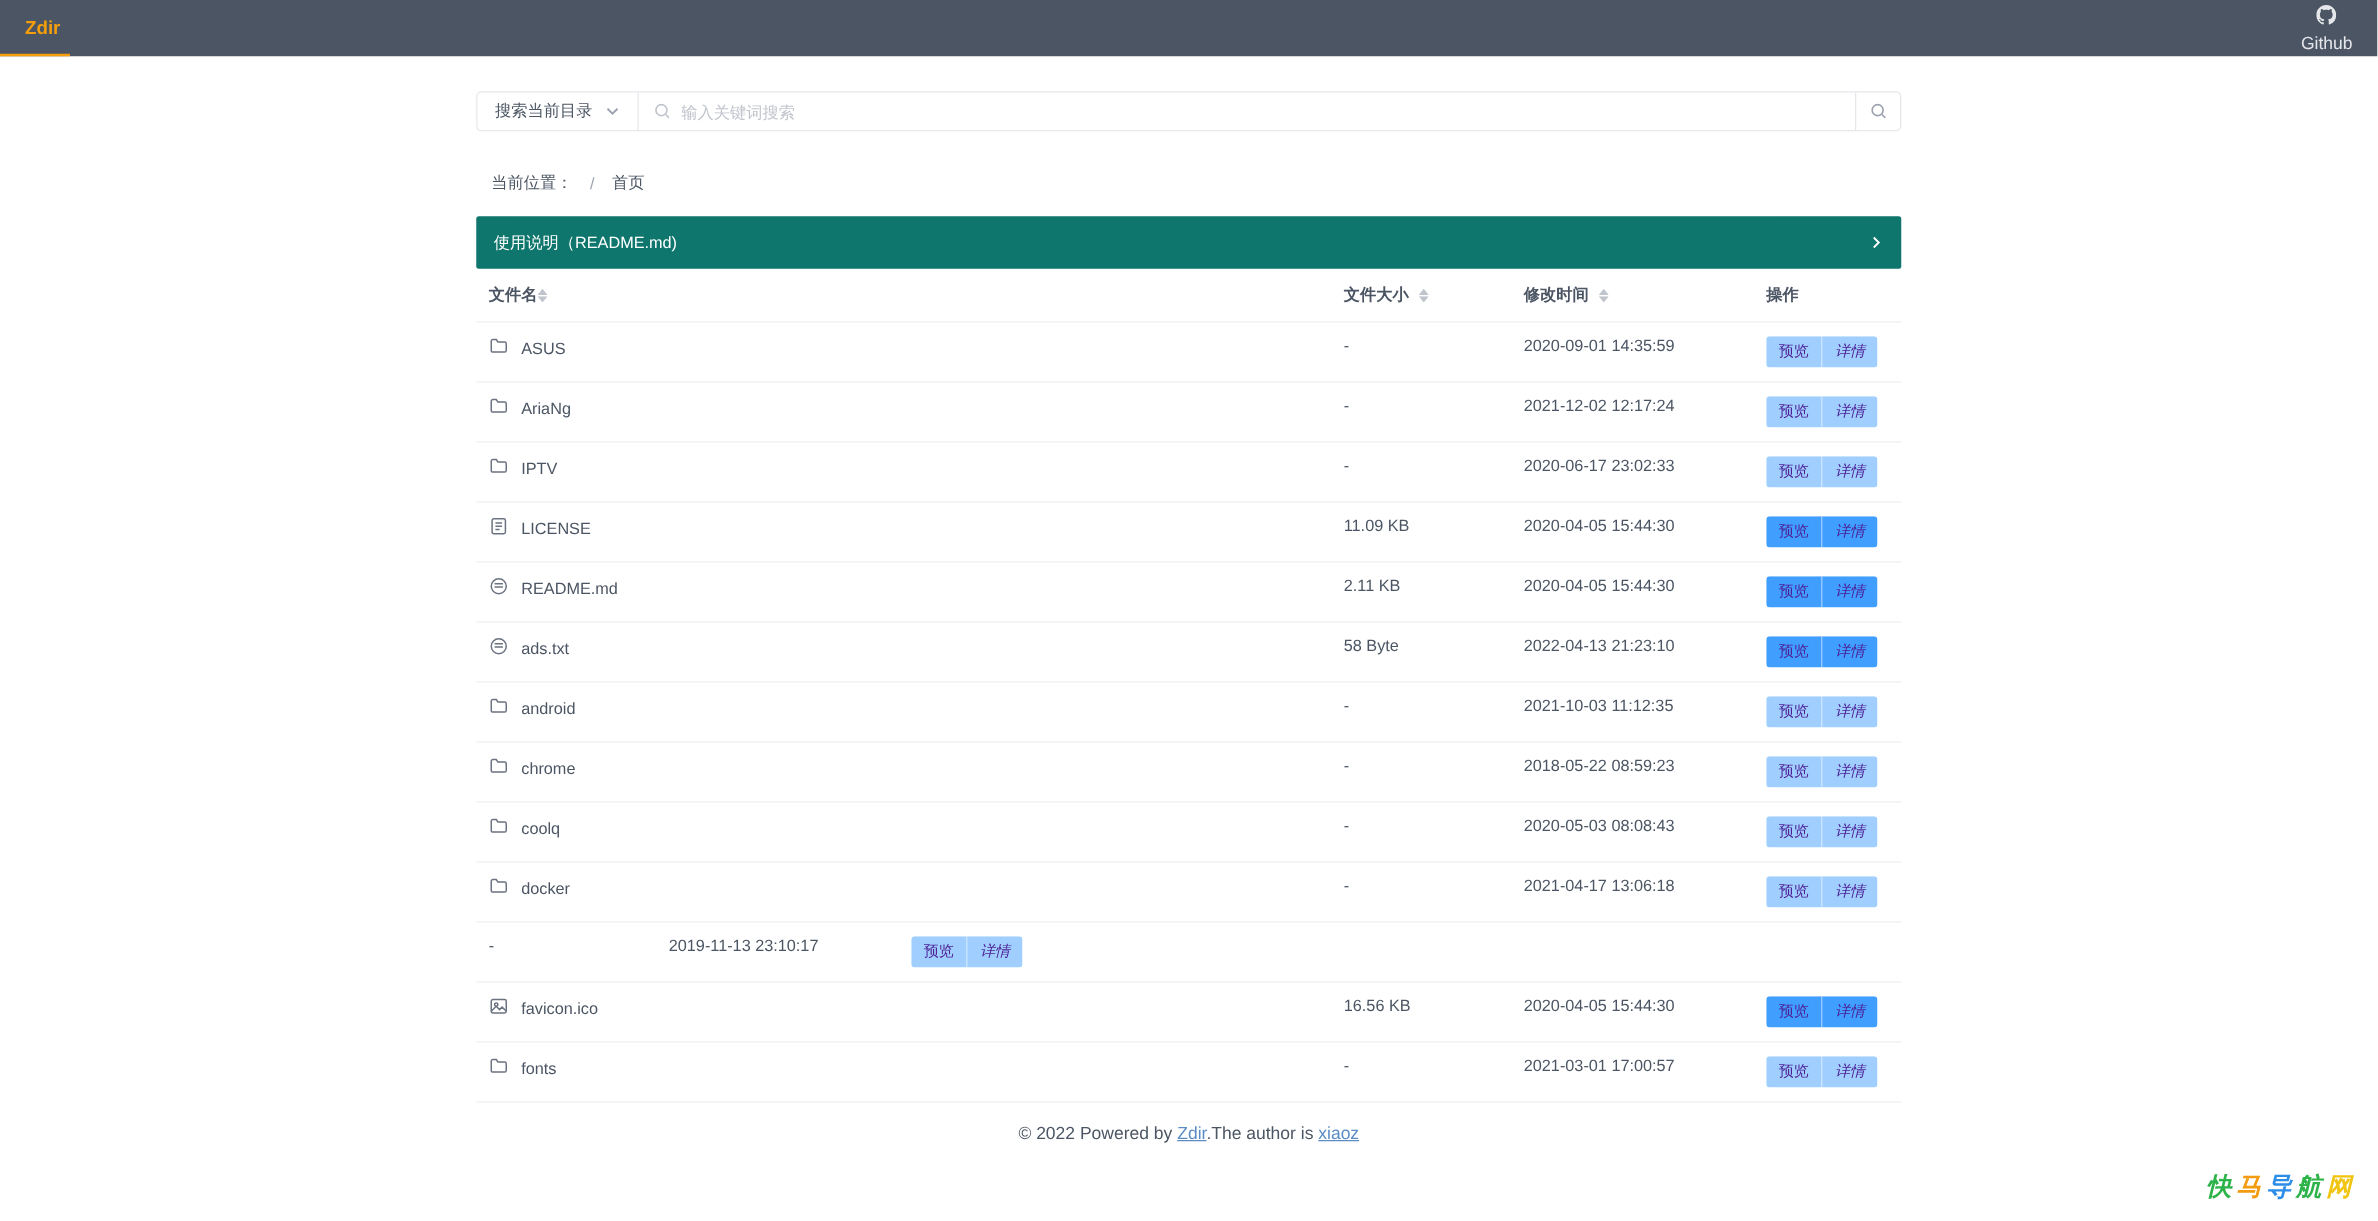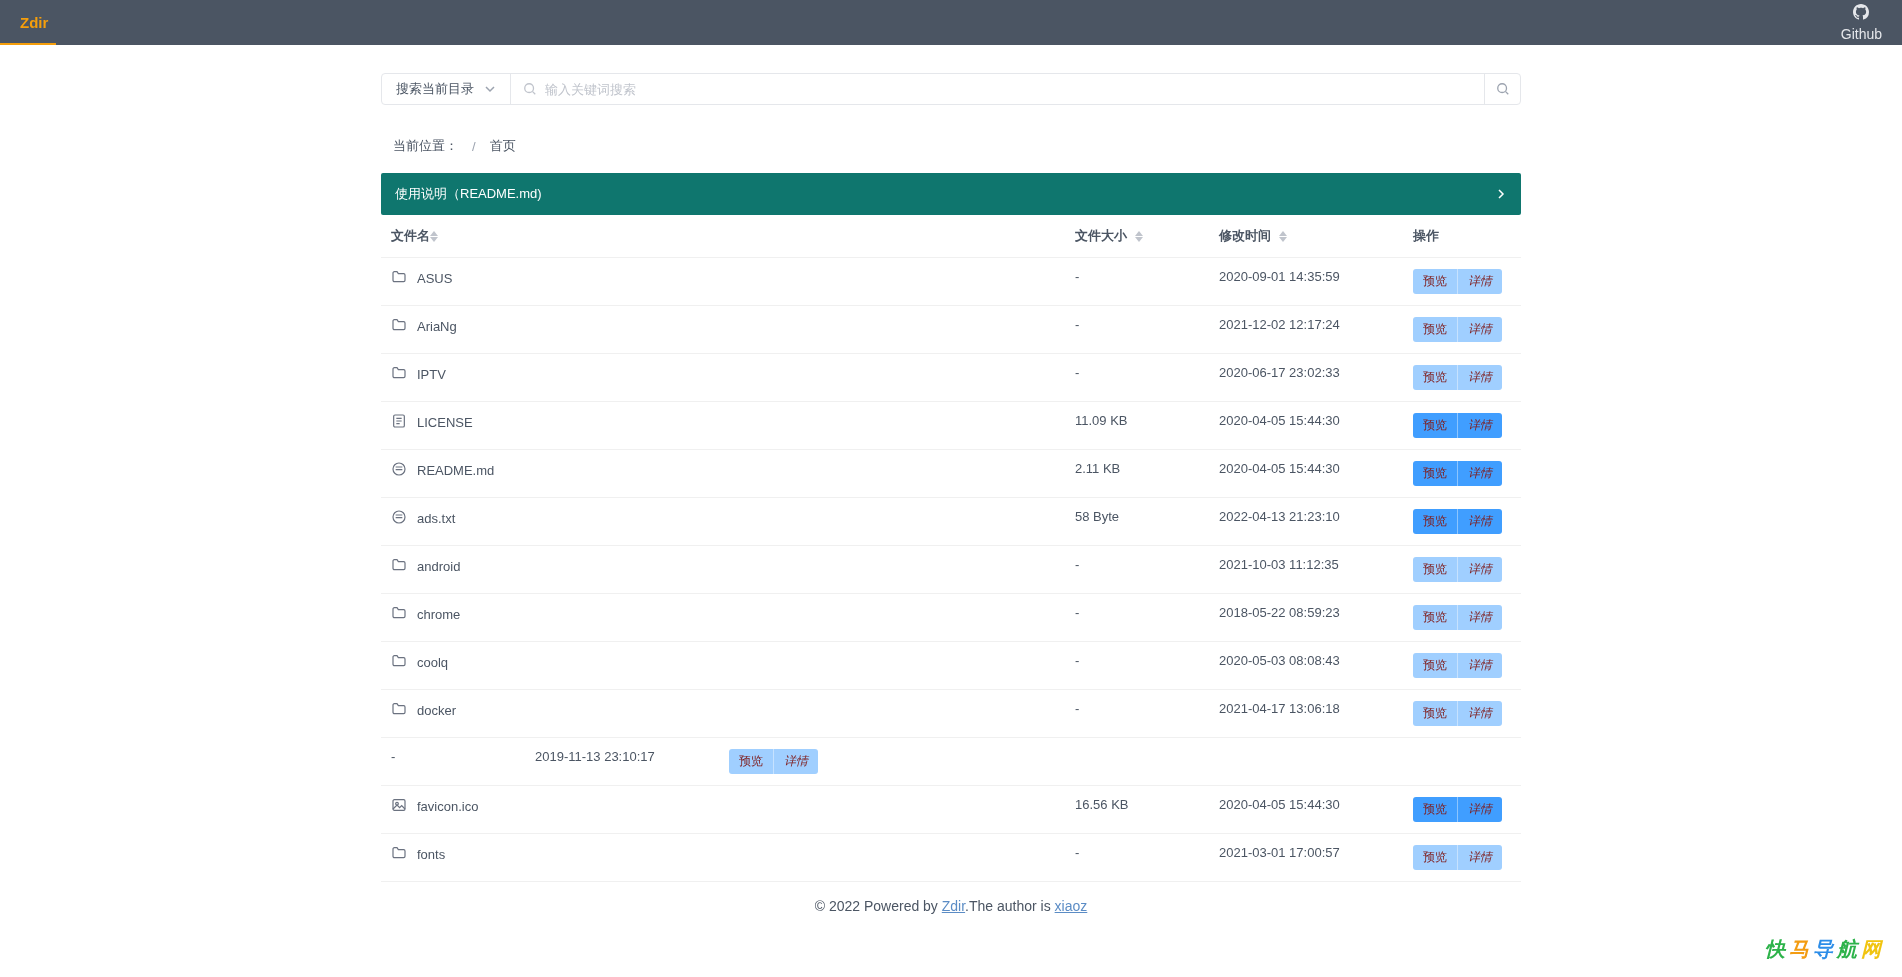--- a/index.html
+++ b/index.html
@@ -142,21 +142,21 @@
 .row-size { width: 144px; }
 .row-time { width: 194px; }
 .row-action { width: 98px; }
 .btn-group {
   display: inline-flex;
   border-radius: 3px;
   overflow: hidden;
 }
 .btn {
   background: #409eff;
-  color: #7f1d1d;
+  color: #4c1d95;
   font-size: 12px;
   padding: 4px 10px;
   cursor: pointer;
   border: none;
 }
 .btn + .btn { border-left: 1px solid rgba(255,255,255,0.4); font-style: italic; }
 .btn-group.light .btn {
   background: #a0cfff;
 }
 .footer {

